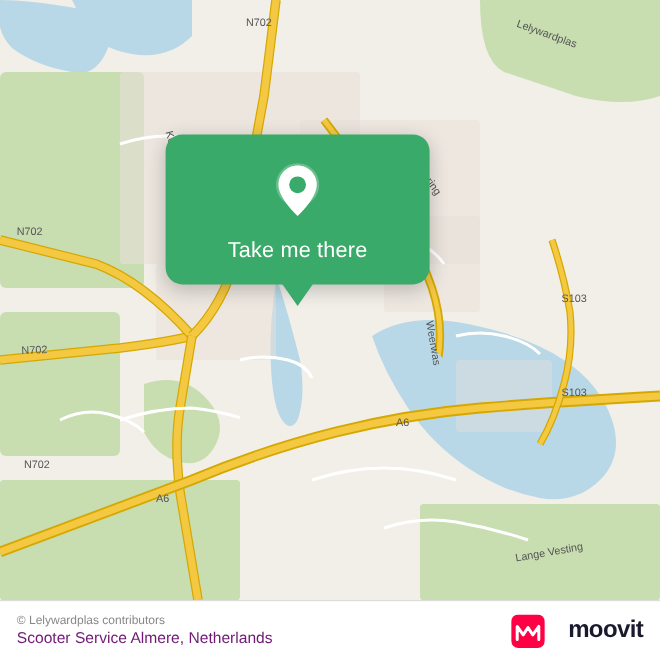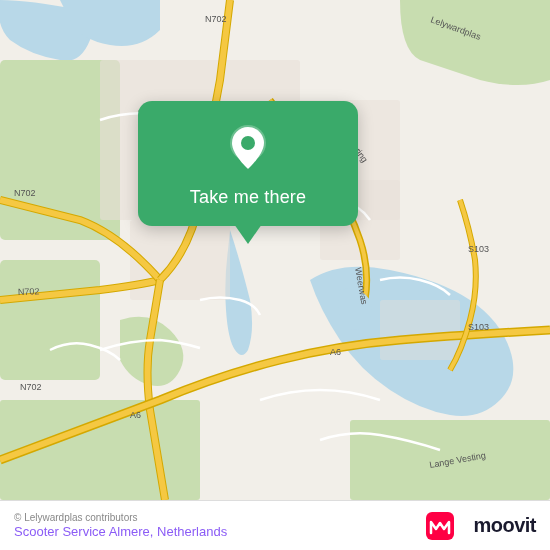--- a/index.html
+++ b/index.html
@@ -24,21 +24,21 @@
     
     #map-svg {
       position: absolute;
       top: 0; left: 0;
       width: 100%; height: 100%;
     }
 
     
     #popup {
       position: absolute;
-      top: 101px;
+      top: 112px;
       left: 138px;
       width: 220px;
       background: #3aaa6a;
       border-radius: 14px;
       padding: 22px 20px 18px 20px;
       display: flex;
       flex-direction: column;
       align-items: center;
       box-shadow: 0 4px 16px rgba(0,0,0,0.22);
       z-index: 10;
@@ -91,21 +91,21 @@
       gap: 1px;
     }
 
     #attribution {
       font-size: 10px;
       color: #888;
     }
 
     #location-name {
       font-size: 13px;
-      color: #8b5cf6;
+      color: #701a75;
       font-weight: 500;
     }
 
     #moovit-logo {
       display: flex;
       align-items: center;
       gap: 19px;
     }
 
     #moovit-m {

